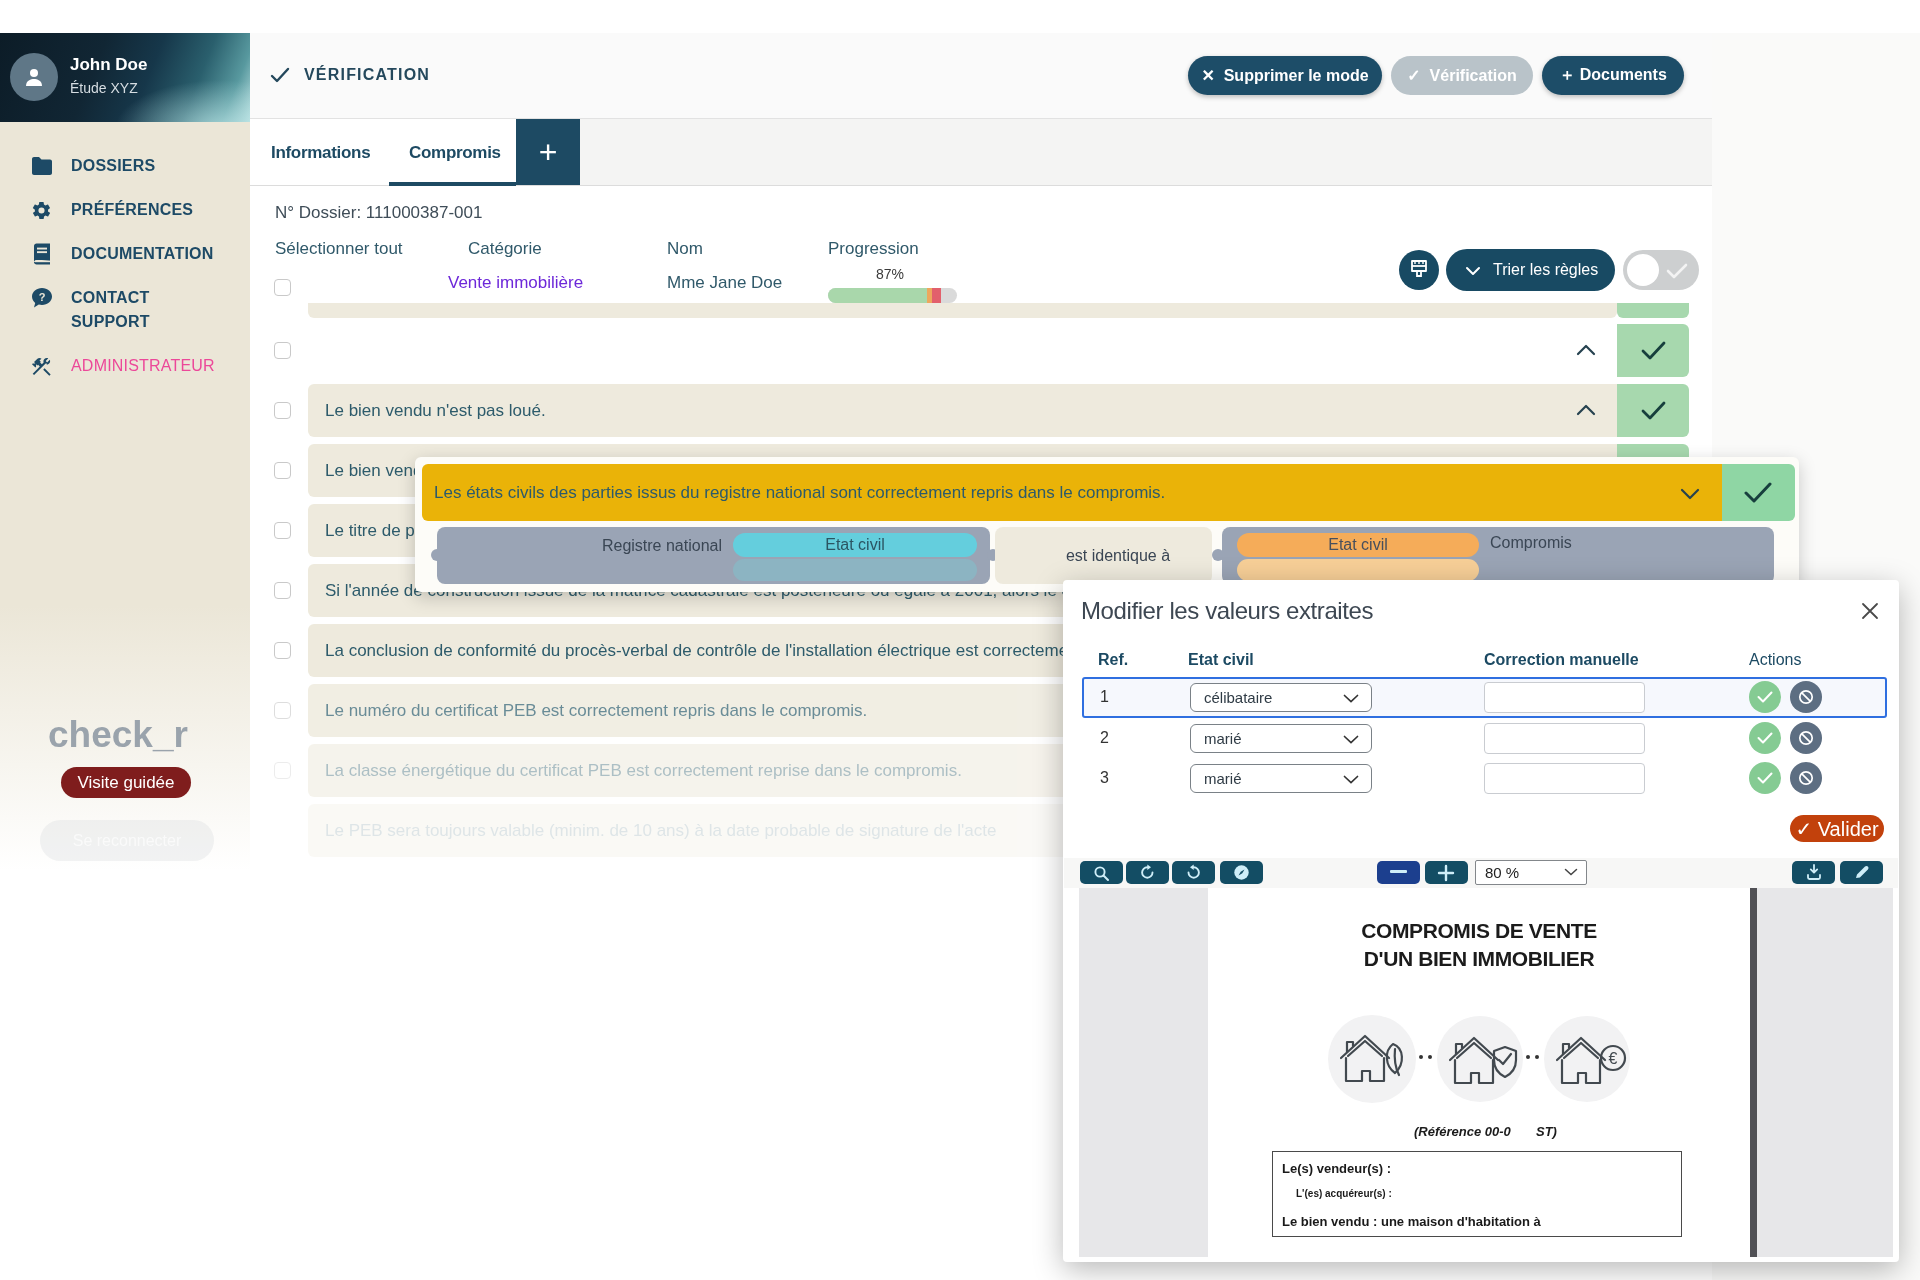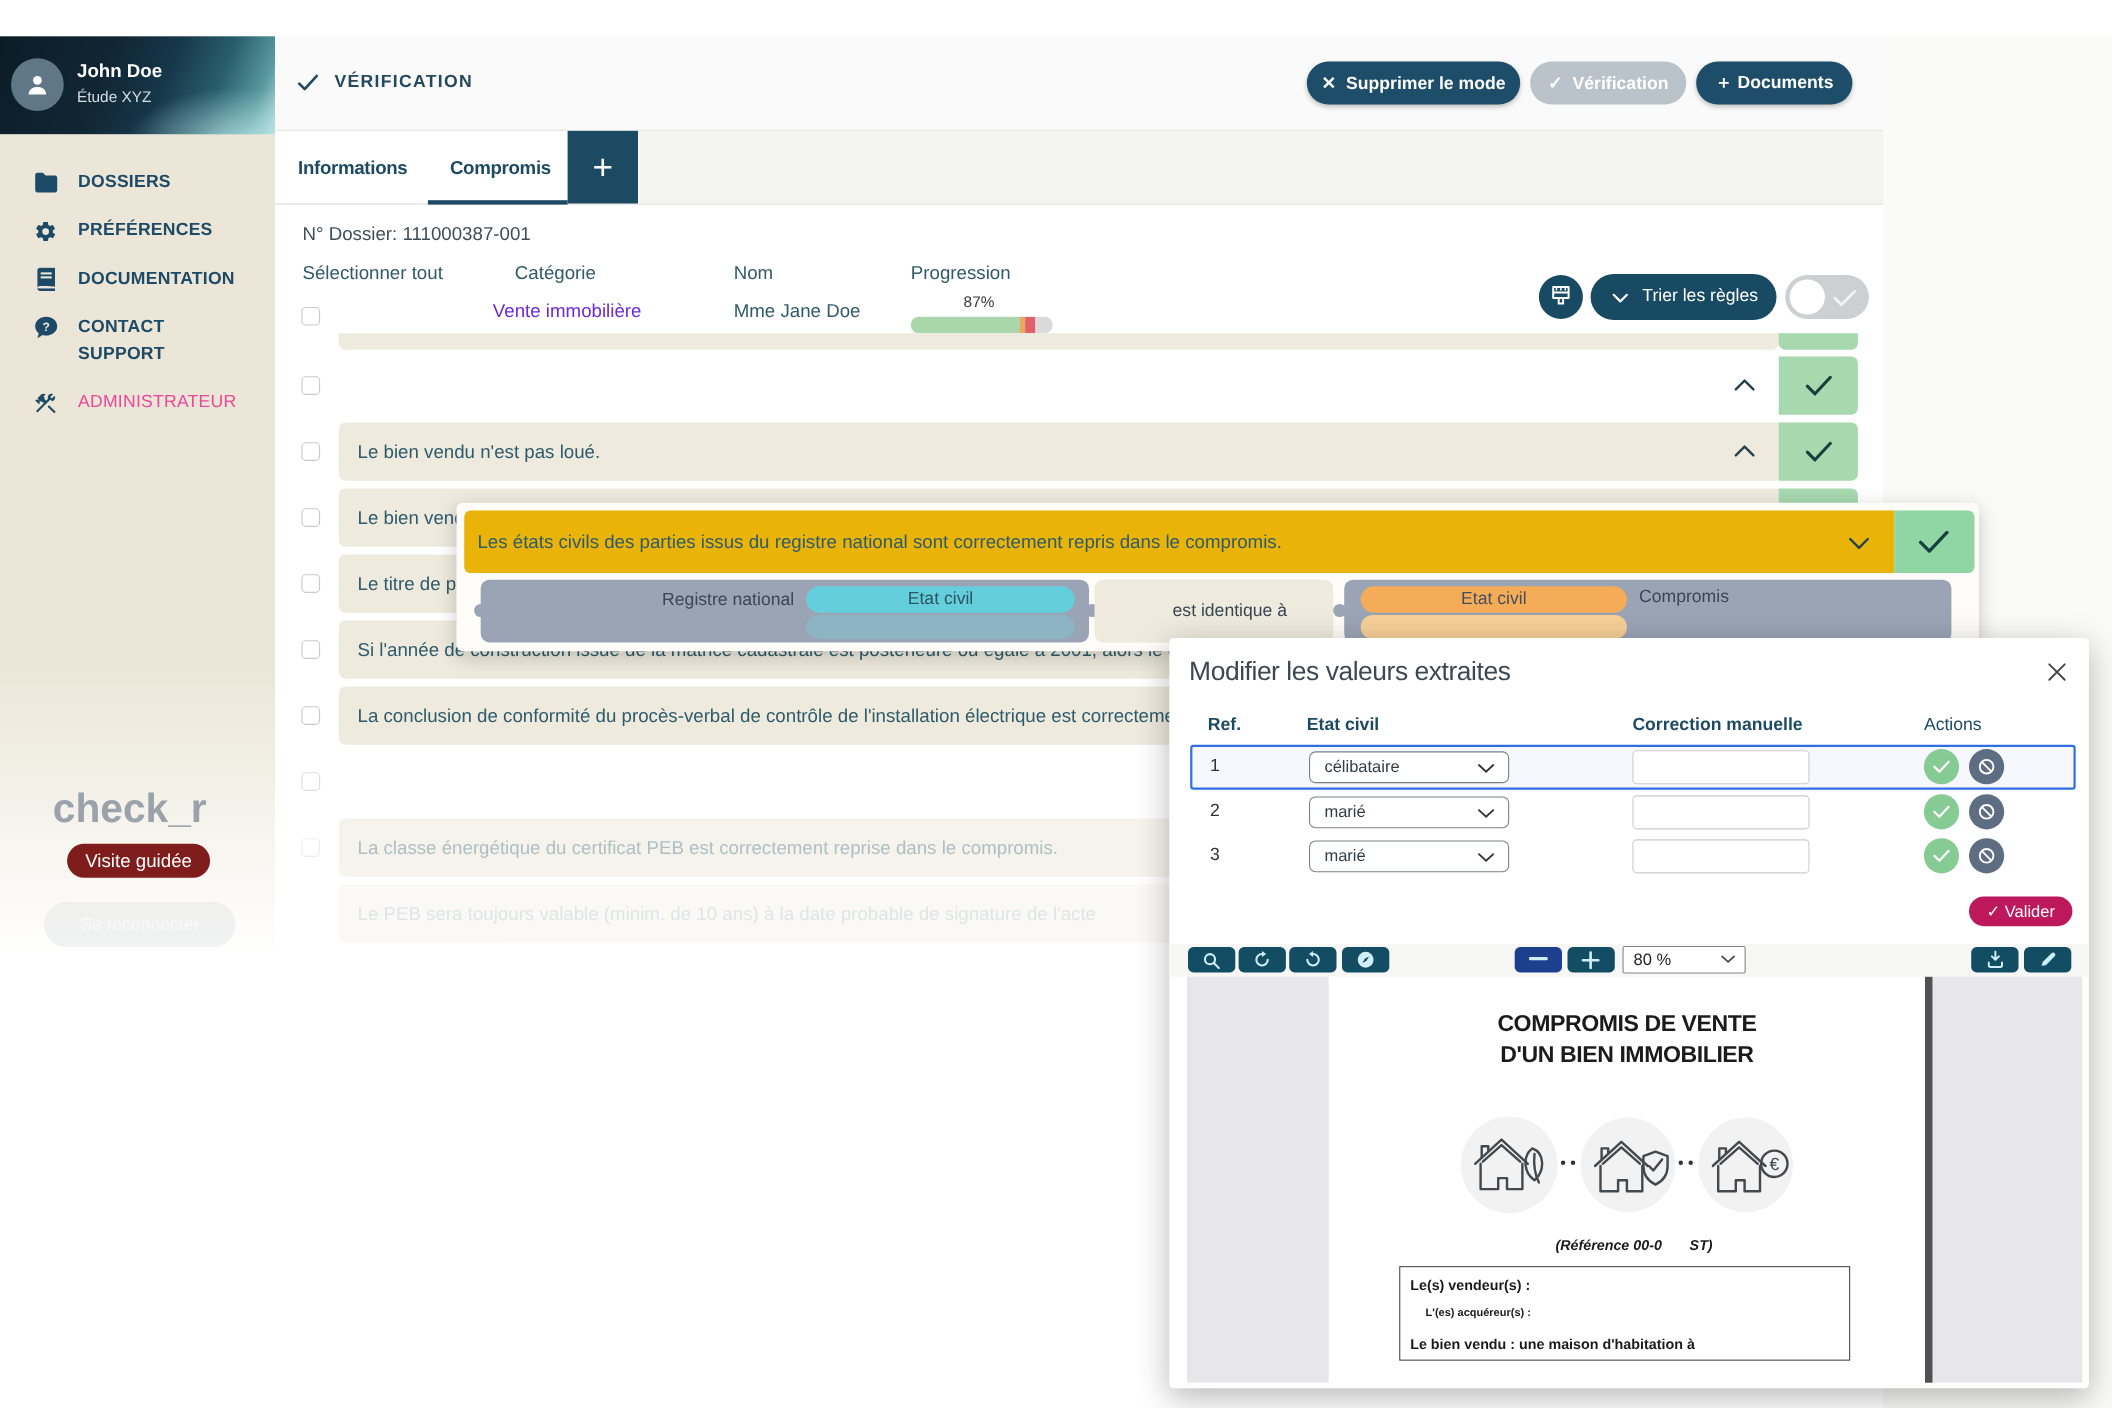--- a/index.html
+++ b/index.html
@@ -104,20 +104,23 @@
   <div class="abs" style="left:308px; top:564px; width:1309px; height:53px; background:#eeeadd; border-radius:6px 0 0 6px; display:flex; align-items:center;">
       <span style="margin-left:17px; font-size:17px; color:#2d5b6b;">Si l'année de construction issue de la matrice cadastrale est postérieure ou égale à 2001, alors le certificat</span>
     </div>
 
   <div class="abs" style="left:274px; top:642px; width:17px; height:17px; border:1.5px solid #c9c9c9; border-radius:4px; background:#fff;"></div>
   <div class="abs" style="left:308px; top:624px; width:1309px; height:53px; background:#eeeadd; border-radius:6px 0 0 6px; display:flex; align-items:center;">
       <span style="margin-left:17px; font-size:17px; color:#2d5b6b;">La conclusion de conformité du procès-verbal de contrôle de l'installation électrique est correctement reprise</span>
     </div>
 
   <div class="abs" style="left:274px; top:702px; width:17px; height:17px; border:1.5px solid #d5d5d5; border-radius:4px; background:#fff; opacity:0.8;"></div>
+  <div class="abs" style="left:308px; top:684px; width:1309px; height:53px; background:#eeeadd; border-radius:6px 0 0 6px; display:flex; align-items:center; opacity:0.8;">
+      <span style="margin-left:17px; font-size:17px; color:#45707e;">Le numéro du certificat PEB est correctement repris dans le compromis.</span>
+    </div>
 
   <div class="abs" style="left:274px; top:762px; width:17px; height:17px; border:1.5px solid #dddddd; border-radius:4px; background:#fff; opacity:0.55;"></div>
   <div class="abs" style="left:308px; top:744px; width:1309px; height:53px; background:#eeeadd; border-radius:6px 0 0 6px; display:flex; align-items:center; opacity:0.55;">
       <span style="margin-left:17px; font-size:17px; color:#6a8c96;">La classe énergétique du certificat PEB est correctement reprise dans le compromis.</span>
     </div>
 
   <div class="abs" style="left:308px; top:804px; width:1309px; height:53px; background:#eeeadd; border-radius:6px 0 0 6px; display:flex; align-items:center; opacity:0.28;">
       <span style="margin-left:17px; font-size:17px; color:#8aa5ad;">Le PEB sera toujours valable (minim. de 10 ans) à la date probable de signature de l'acte</span>
     </div>
 
@@ -204,21 +207,21 @@
   <div class="abs" style="left:1749px; top:762px; width:32px; height:32px; background:#85cb93; border-radius:50%;"></div>
   <svg class="abs" style="left:1757px; top:772px;" width="16" height="12" viewBox="0 0 16 12">
       <path d="M1.5 6 L6 10.5 L14.5 1.5" stroke="#fff" stroke-width="2" fill="none" stroke-linecap="round" stroke-linejoin="round"></path>
     </svg>
   <div class="abs" style="left:1790px; top:762px; width:32px; height:32px; background:#5d6e82; border-radius:50%;"></div>
   <svg class="abs" style="left:1797px; top:769px;" width="18" height="18" viewBox="0 0 18 18">
       <circle cx="9" cy="9" r="6.2" stroke="#fff" stroke-width="1.7" fill="none"></circle>
       <path d="M4.6 4.6 L13.4 13.4" stroke="#fff" stroke-width="1.7"></path>
     </svg>
 
-  <div class="abs" style="left:1790px; top:815px; width:94px; height:27px; background:#be185d; border-radius:14px; color:#fff; font-size:15px; display:flex; align-items:center; justify-content:center;">✓&nbsp;Valider</div>
+  <div class="abs" style="left:1790px; top:815px; width:94px; height:27px; background:#c2410c; border-radius:14px; color:#fff; font-size:20px; display:flex; align-items:center; justify-content:center;">✓&nbsp;Valider</div>
 
   <div class="abs" style="left:1064px; top:858px; width:834px; height:30px; background:#f7f7f6;"></div>
   <div class="abs" style="left:1080px; top:861px; width:43px; height:23px; background:#134d64; border-radius:5px;"></div>
   <svg class="abs" style="left:1093px; top:865px;" width="17" height="16" viewBox="0 0 17 16">
       <circle cx="7" cy="7" r="4.6" stroke="#cfeef8" stroke-width="1.9" fill="none"></circle>
       <path d="M10.5 10.5 L15 15" stroke="#cfeef8" stroke-width="1.9" stroke-linecap="round"></path>
     </svg>
   <div class="abs" style="left:1126px; top:861px; width:43px; height:23px; background:#134d64; border-radius:5px;"></div>
   <svg class="abs" style="left:1139px; top:864px;" width="17" height="17" viewBox="0 0 17 17">
       <path d="M13.5 8.5 A5.2 5.2 0 1 1 8.3 3.3" stroke="#cfeef8" stroke-width="1.9" fill="none" stroke-linecap="round"></path>

